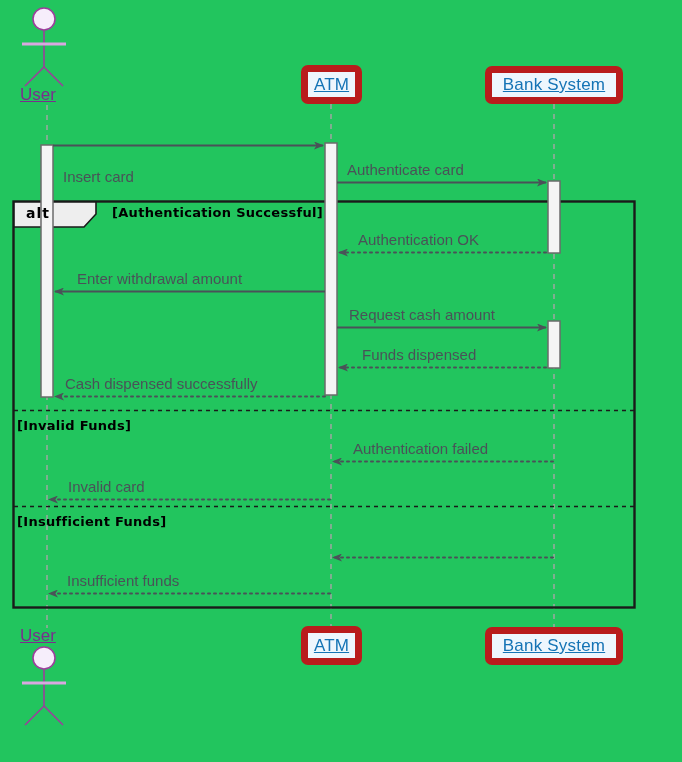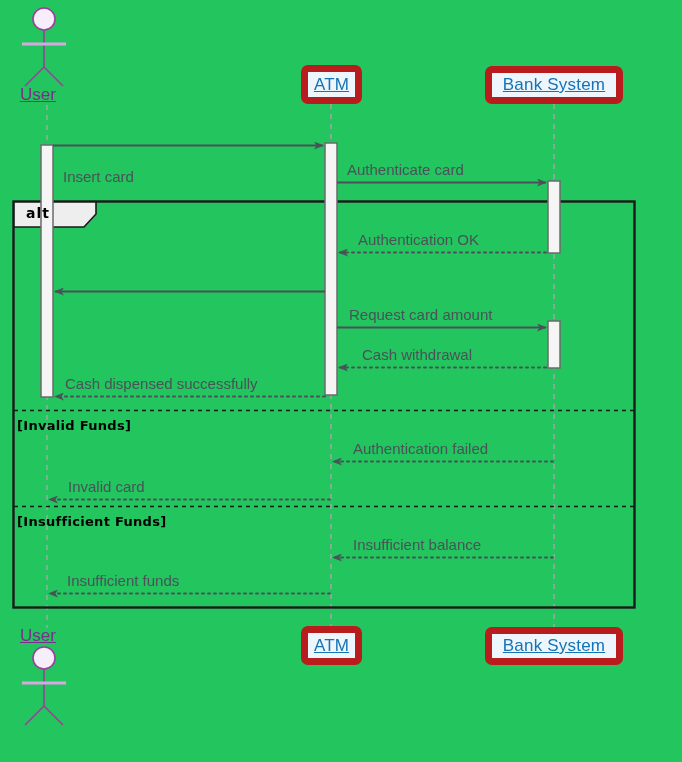--- a/index.html
+++ b/index.html
@@ -161,27 +161,28 @@
   </div>
 
   <div class="participant-box" style="left:301px; top:626px; width:61px; height:39px;">
     <span class="participant-label">ATM</span>
   </div>
   <div class="participant-box" style="left:485px; top:627px; width:138px; height:38px;">
     <span class="participant-label">Bank System</span>
   </div>
 
   <div class="frag-operator" style="left:26px; top:205px;">alt</div>
+  <div class="frag-guard" style="left:112px; top:205px;">[Authentication Successful]</div>
   <div class="frag-guard" style="left:17px; top:418px;">[Invalid Funds]</div>
   <div class="frag-guard" style="left:17px; top:514px;">[Insufficient Funds]</div>
 
   <div class="msg-label" style="left:63px; top:124px;margin-top:44px;">Insert card</div>
   <div class="msg-label" style="left:347px; top:161px;">Authenticate card</div>
   <div class="msg-label" style="left:358px; top:231px;">Authentication OK</div>
-  <div class="msg-label" style="left:349px; top:306px;">Request card amount</div>
-  <div class="msg-label" style="left:362px; top:346px;">Cash withdrawal</div>
+  <div class="msg-label" style="left:77px; top:270px;">Enter withdrawal amount</div>
+  <div class="msg-label" style="left:349px; top:306px;">Request cash amount</div>
+  <div class="msg-label" style="left:362px; top:346px;">Funds dispensed</div>
   <div class="msg-label" style="left:65px; top:375px;">Cash dispensed successfully</div>
   <div class="msg-label" style="left:353px; top:440px;">Authentication failed</div>
   <div class="msg-label" style="left:68px; top:478px;">Invalid card</div>
-  <div class="msg-label" style="left:353px; top:536px;">Insufficient balance</div>
   <div class="msg-label" style="left:67px; top:572px;">Insufficient funds</div>
 
 </div>
 
 </body></html>

